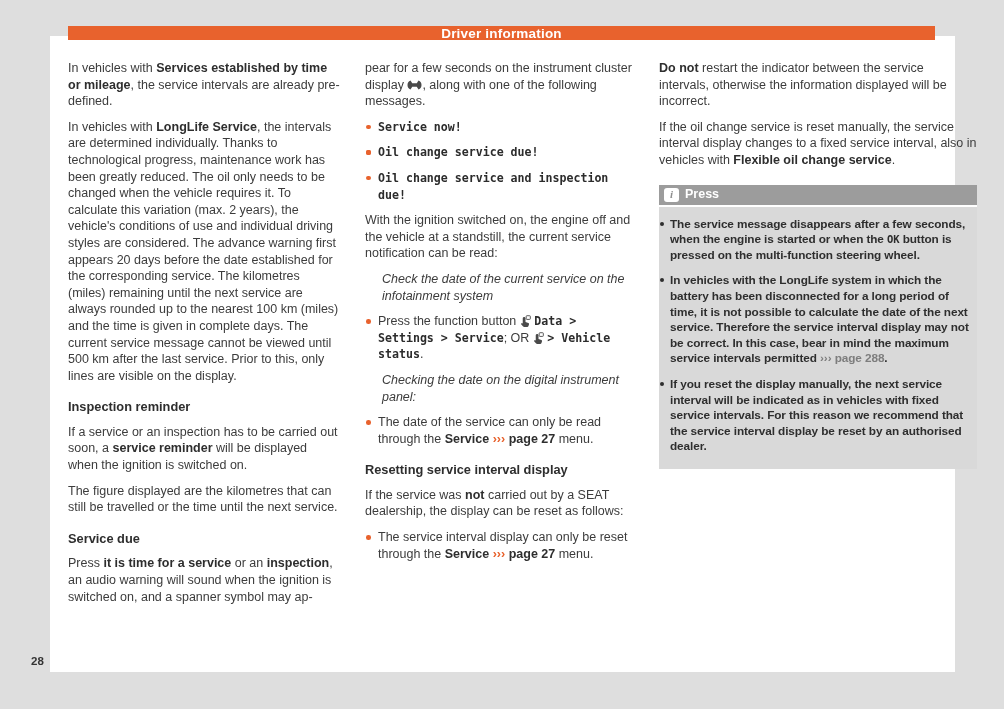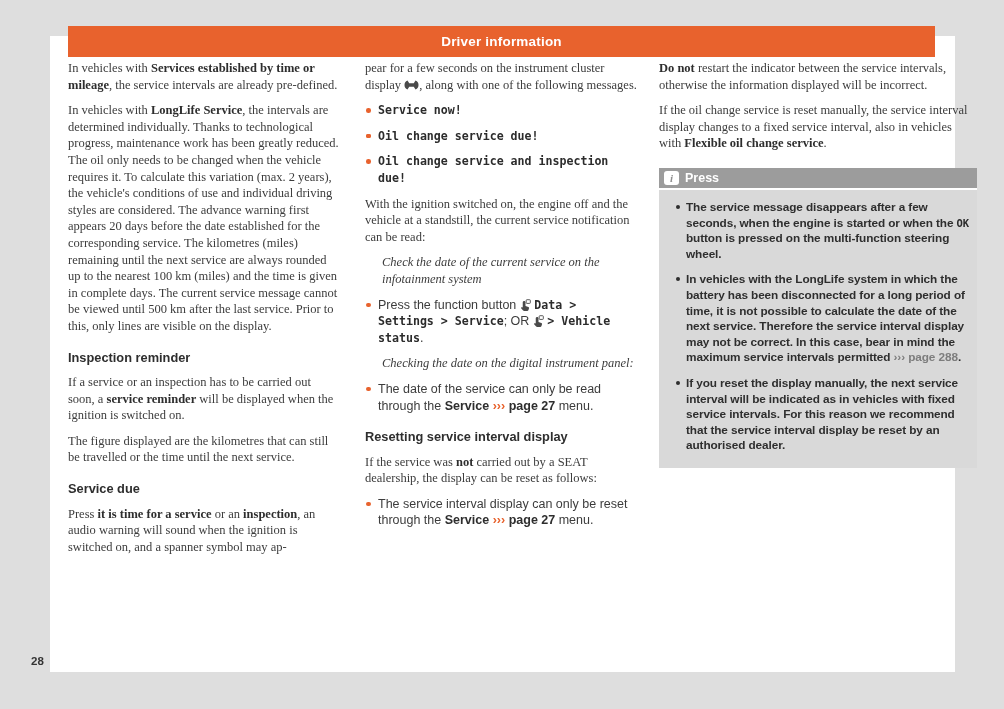--- a/index.html
+++ b/index.html
@@ -16,30 +16,30 @@
   html,body{margin:0;padding:0;}
   body{
     width:1004px;height:709px;
     background:var(--page-bg);
     font-family:"Liberation Sans", sans-serif;
     -webkit-font-smoothing:antialiased;
   }
   .canvas{position:relative;width:1004px;height:709px;overflow:hidden;background:var(--page-bg);}
   .sheet{position:absolute;left:50px;top:36px;width:905px;height:636px;background:var(--sheet-bg);}
   .header-bar{
-    position:absolute;left:68px;top:26px;width:867px;height:31px;
+    position:absolute;left:68px;top:26px;width:867px;height:14px;
     background:var(--accent);color:#fff;
     display:flex;align-items:center;justify-content:center;
     font-weight:bold;font-size:13.5px;letter-spacing:.2px;
   }
   .col{position:absolute;top:60px;font-size:12.5px;line-height:16.6px;color:var(--text);}
   .col1{left:68px;width:272px;}
   .col2{left:365px;width:273px;}
   .col3{left:659px;width:318px;}
-  .para{margin:0 0 9px;font-family:Liberation Serif, serif;}
+  .para{margin:0 0 9px;}
   .para.italic{font-style:italic;margin-left:17px;}
   .h{font-weight:bold;font-size:12.8px;color:var(--head-text);margin:15px 0 8px;}
   .bullet{position:relative;padding-left:13px;margin:0 0 9px;}
   .bullet .dot{position:absolute;left:1px;top:6px;width:4.5px;height:4.5px;border-radius:50%;background:var(--accent);}
   .b{font-weight:bold;color:var(--head-text);}
   .i{font-style:italic;}
   .mono{font-family:"DejaVu Sans Mono", monospace;font-weight:bold;font-size:11.6px;color:#2c2c2c;}
   .arrow{color:var(--accent);font-weight:bold;}
   .ref{color:var(--ref-gray);font-weight:bold;}
   .icon{display:inline-block;}
@@ -49,21 +49,21 @@
     display:flex;align-items:center;gap:6px;padding:0 5px;
     font-weight:bold;font-size:12.5px;
   }
   .note-info{
     display:inline-flex;align-items:center;justify-content:center;
     width:15px;height:14px;background:#fff;color:#8F8F8F;border-radius:3px;
     font-family:"Liberation Serif", serif;font-style:italic;font-weight:bold;font-size:11px;
   }
   .note-body{
     background:var(--note-body);border-top:2px solid #fff;
-    padding:10px 8px 4px 16px;
+    padding:10px 8px 4px 0;
     font-weight:bold;font-size:11.8px;line-height:15.6px;color:#2e2e2e;
     letter-spacing:-0.1px;
   }
   .note-item{position:relative;padding-left:11px;margin:0 0 10px;}
   .note-item .ndot{position:absolute;left:1px;top:5px;width:4px;height:4px;border-radius:50%;background:#2e2e2e;}
   .note-body .mono{font-size:10.5px;}
   .page-num{position:absolute;left:31px;top:655px;font-size:11.5px;font-weight:bold;color:#333;text-align:center;}
 </style>
 </head>
 <body>

